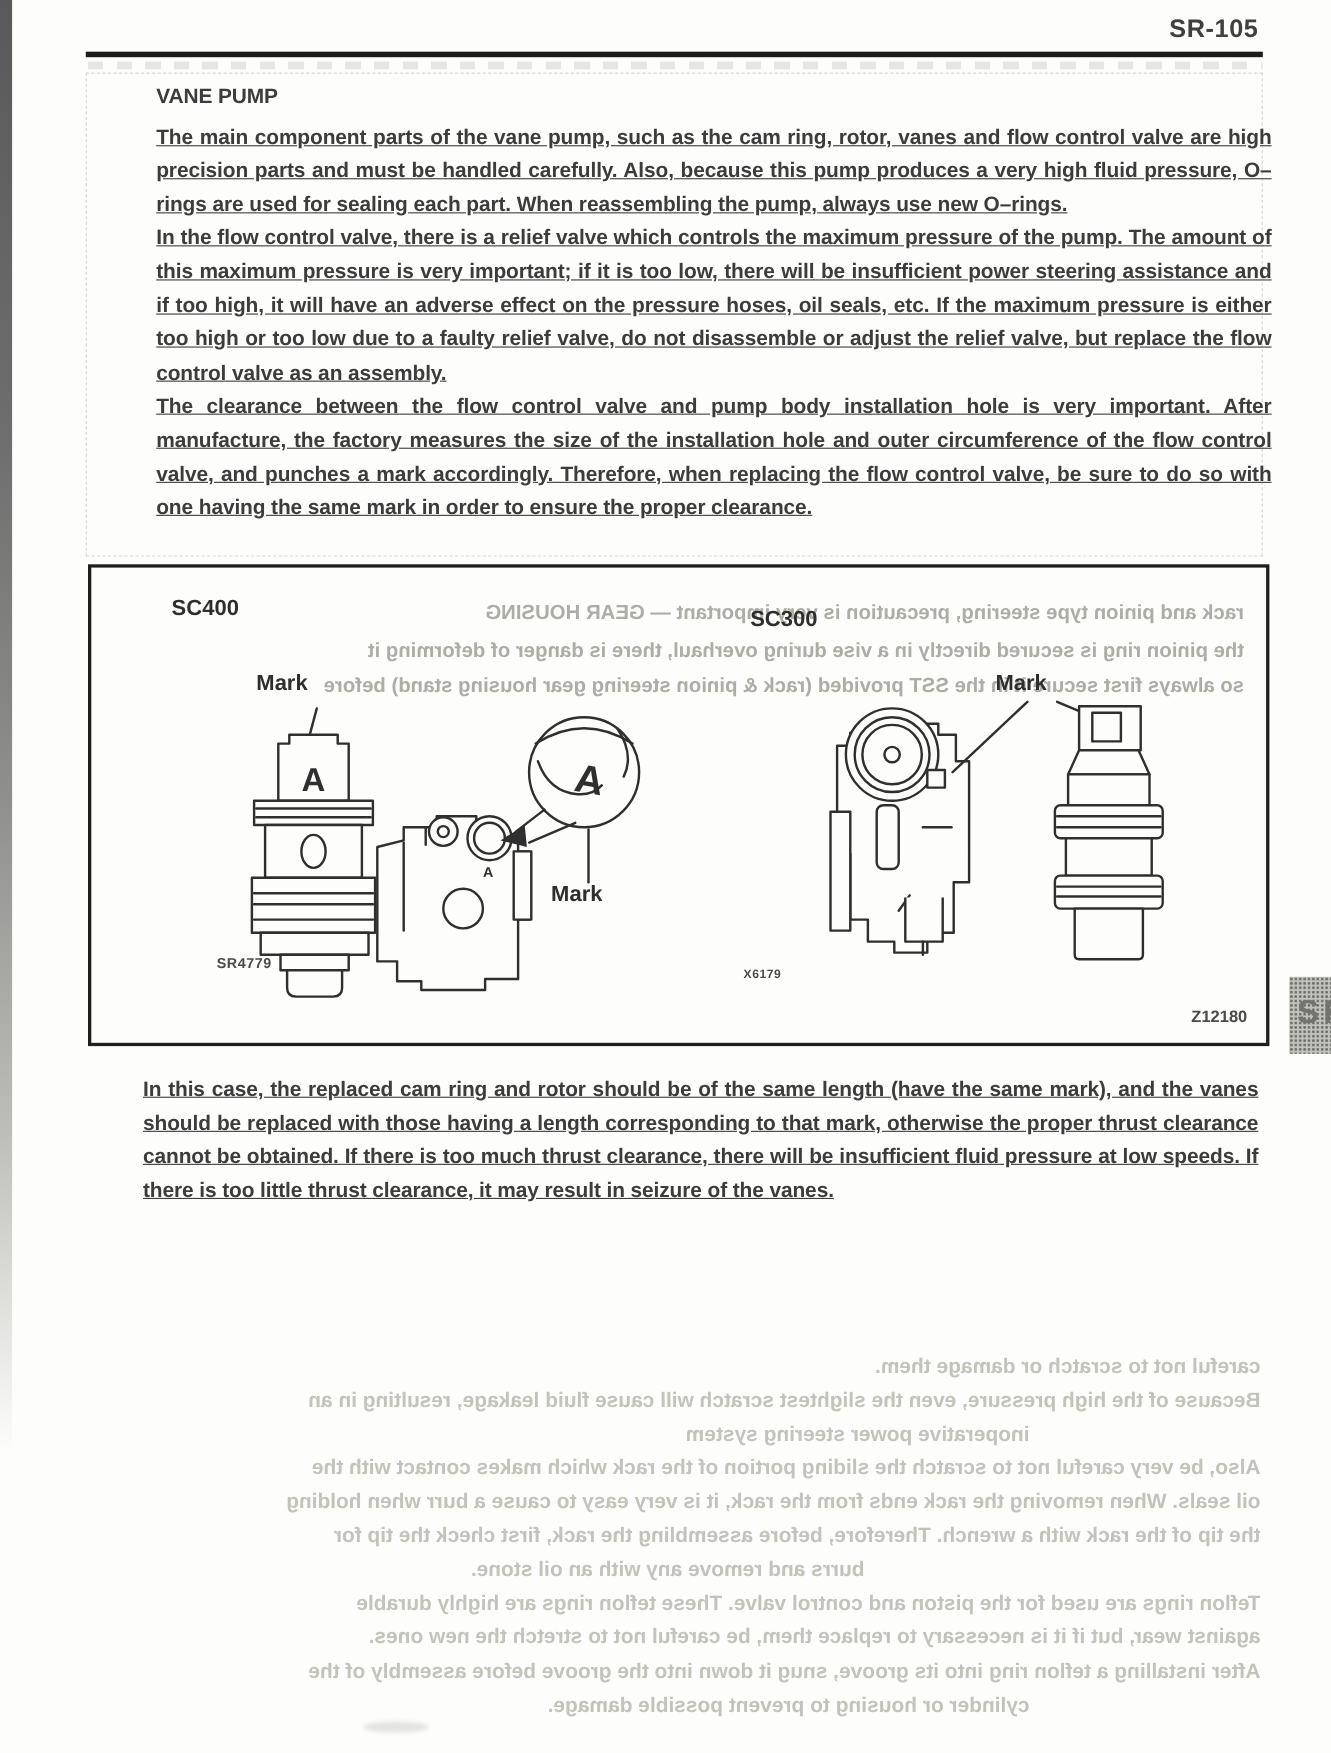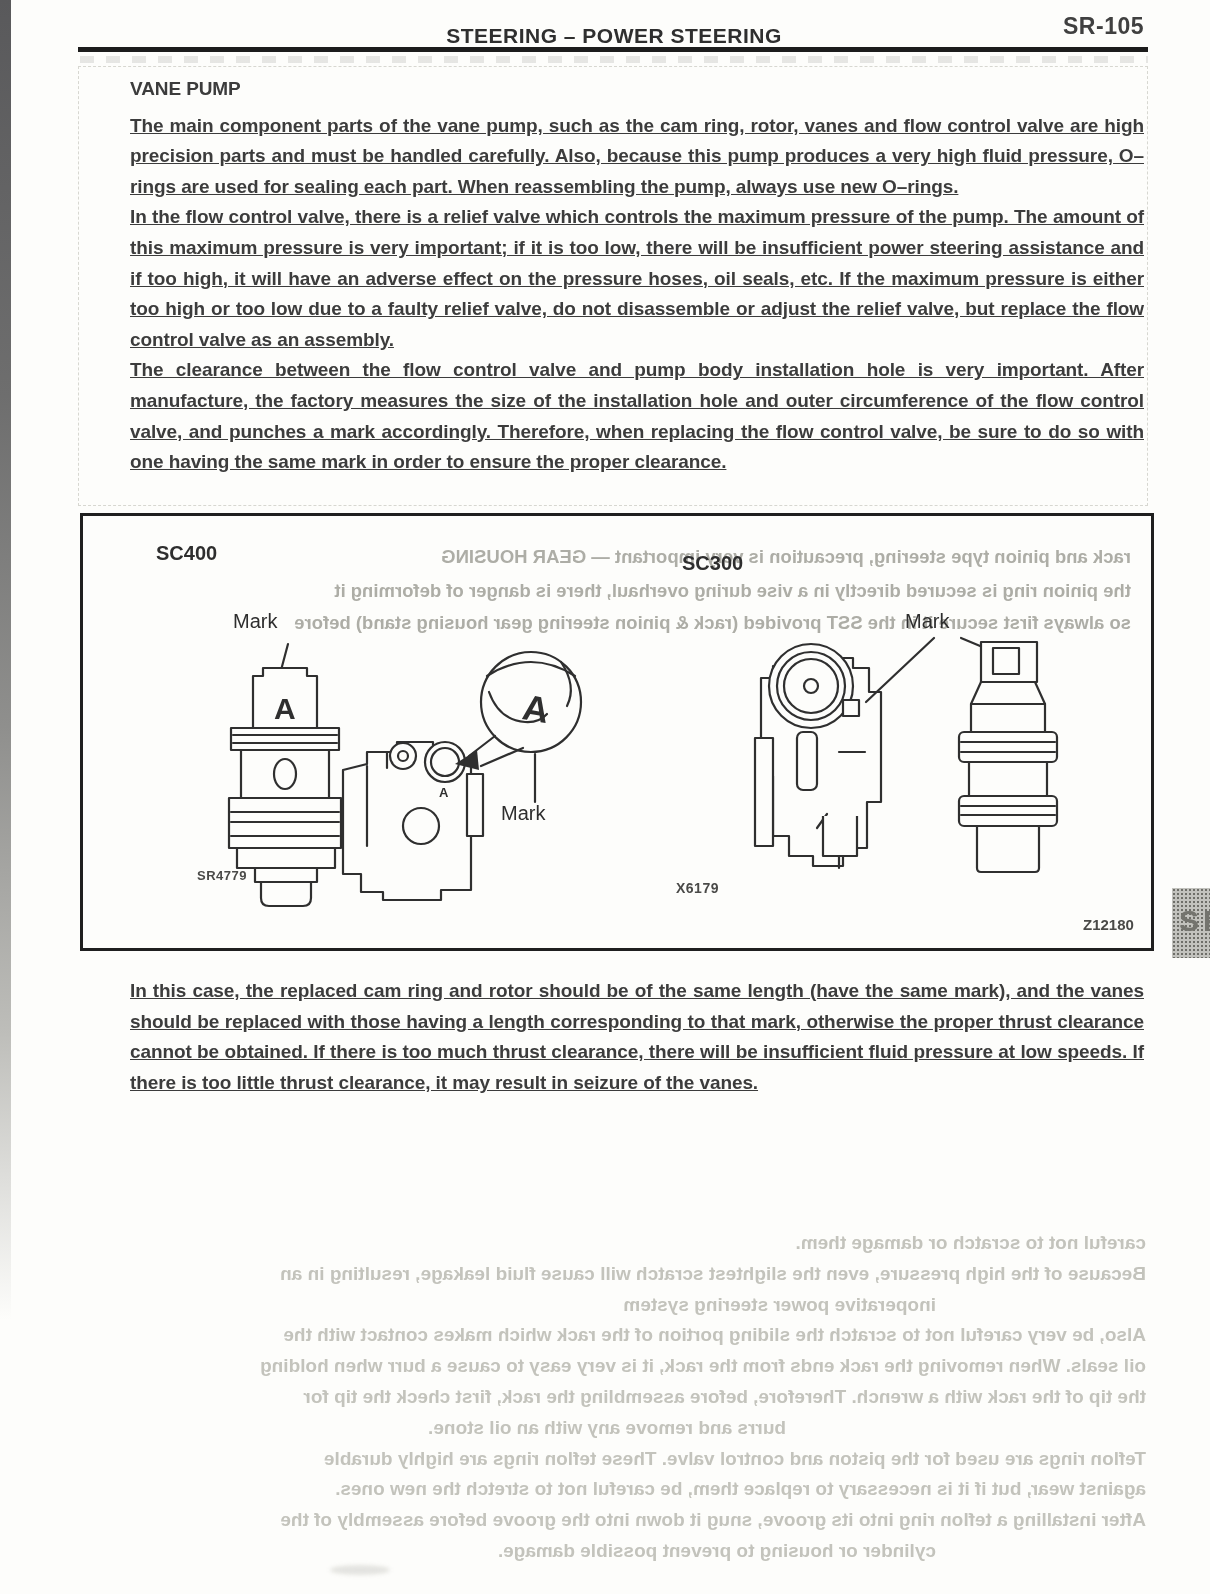--- a/index.html
+++ b/index.html
@@ -41,40 +41,40 @@
   .header-rule{
     position:absolute;left:78px;top:47px;width:1070px;height:5px;background:#1c1c1c;
   }
 
   
   .text-block{
     position:absolute;left:130px;width:1014px;
     font-size:19px;line-height:30.6px;font-weight:bold;color:#3c3c3c;
     text-align:justify;letter-spacing:-0.1px;
   }
-  .text-top{top:74px;}
+  .text-top{top:74px;margin-left:12px;}
   .text-bottom{top:976px;}
   .text-block h2{font:inherit;margin:0 0 6px 0;}
   .text-block p{margin:0;text-decoration:underline;}
 
   
   .fig-box{
     position:absolute;left:80px;top:513px;width:1068px;height:432px;
     border:3px solid #1f1f1f;background:#fdfdfb;margin:0;
   }
   .fig-label{position:absolute;font-size:20px;font-weight:bold;color:#2e2e2e;margin-left:21px;}
   .fig-label.sc400{left:52px;top:26px;}
   .fig-label.sc300{left:578px;top:36px;}
-  .mark-label{position:absolute;font-size:20px;font-weight:normal;color:#2e2e2e;}
+  .mark-label{position:absolute;font-size:20px;font-weight:bold;color:#2e2e2e;}
   .mark-1{left:150px;top:94px;}
   .mark-2{left:418px;top:286px;}
   .mark-3{left:822px;top:94px;}
   .fig-code{position:absolute;font-weight:bold;color:#4a4a48;}
   .code-sr{left:114px;top:352px;font-size:13px;letter-spacing:.5px;}
-  .code-x{left:593px;top:364px;font-size:14px;letter-spacing:.5px;}
+  .code-x{left:593px;top:364px;font-size:11px;letter-spacing:.5px;}
   .code-z{left:1000px;top:400px;font-size:15px;}
   .fig-art{position:absolute;left:0;top:0;}
 
   
   .mirror{transform:scaleX(-1);filter:blur(.4px);}
   .fig-bleed{
     position:absolute;left:18px;width:1030px;
     font-size:18.5px;font-weight:bold;color:#adada6;white-space:nowrap;overflow:hidden;
   }
   .fb-0{top:30px;}  .fb-1{top:64px;}  .fb-2{top:96px;}
@@ -103,21 +103,20 @@
   svg text{font-family:"Liberation Sans",sans-serif;font-weight:bold;fill:#2f2f2f;}
 </style>
 </head>
 <body>
 
 <div class="page">
 
   <div class="scan-strip"></div>
 
   <div class="page-number">SR-105</div>
-  <div class="page-title">STEERING – POWER STEERING</div>
   <div class="header-rule"></div>
   <div class="rule-noise"></div>
   <div class="block-outline"></div>
 
   <section class="text-block text-top">
     <h2>VANE PUMP</h2>
     <p>The main component parts of the vane pump, such as the cam ring, rotor, vanes and flow control valve are high precision parts and must be handled carefully. Also, because this pump produces a very high fluid pressure, O–rings are used for sealing each part. When reassembling the pump, always use new O–rings.</p>
     <p>In the flow control valve, there is a relief valve which controls the maximum pressure of the pump. The amount of this maximum pressure is very important; if it is too low, there will be insufficient power steering assistance and if too high, it will have an adverse effect on the pressure hoses, oil seals, etc. If the maximum pressure is either too high or too low due to a faulty relief valve, do not disassemble or adjust the relief valve, but replace the flow control valve as an assembly.</p>
     <p>The clearance between the flow control valve and pump body installation hole is very important. After manufacture, the factory measures the size of the installation hole and outer circumference of the flow control valve, and punches a mark accordingly. Therefore, when replacing the flow control valve, be sure to do so with one having the same mark in order to ensure the proper clearance.</p>
   </section>

